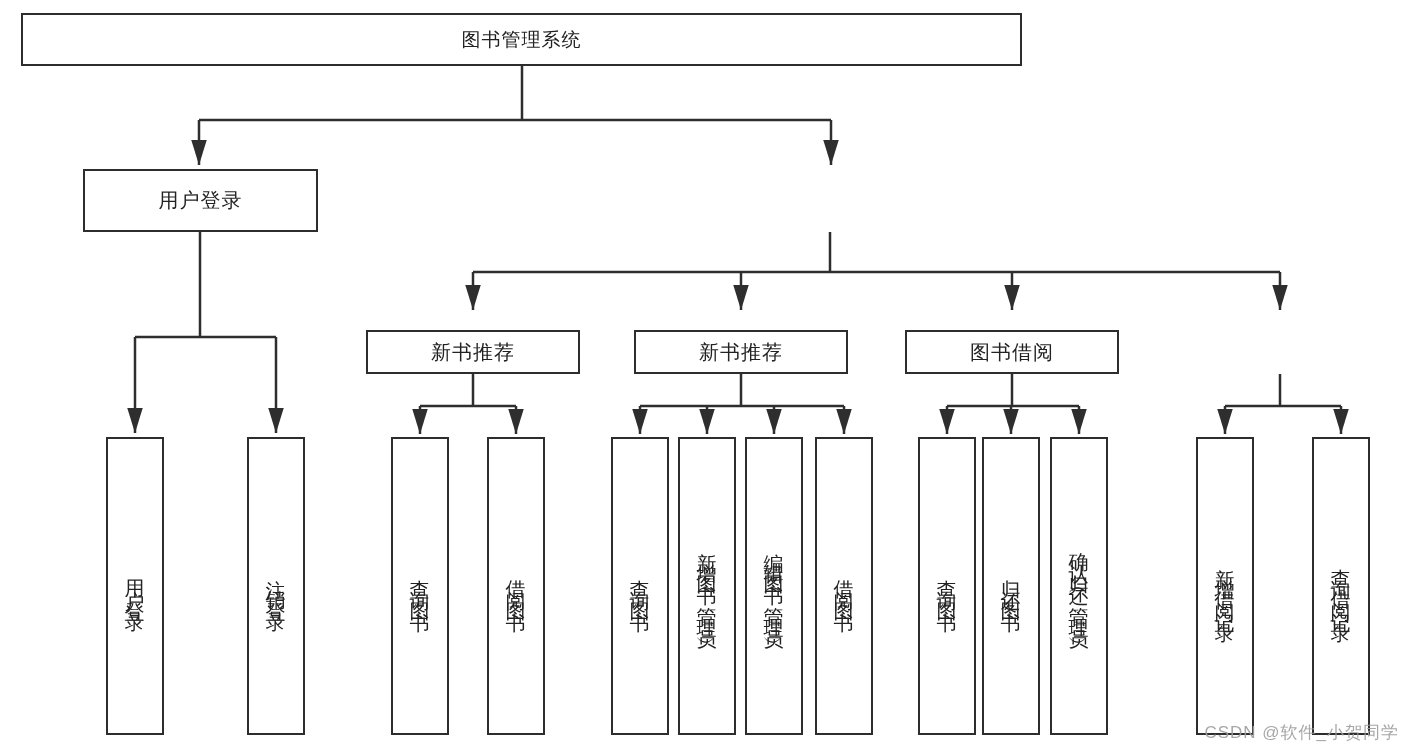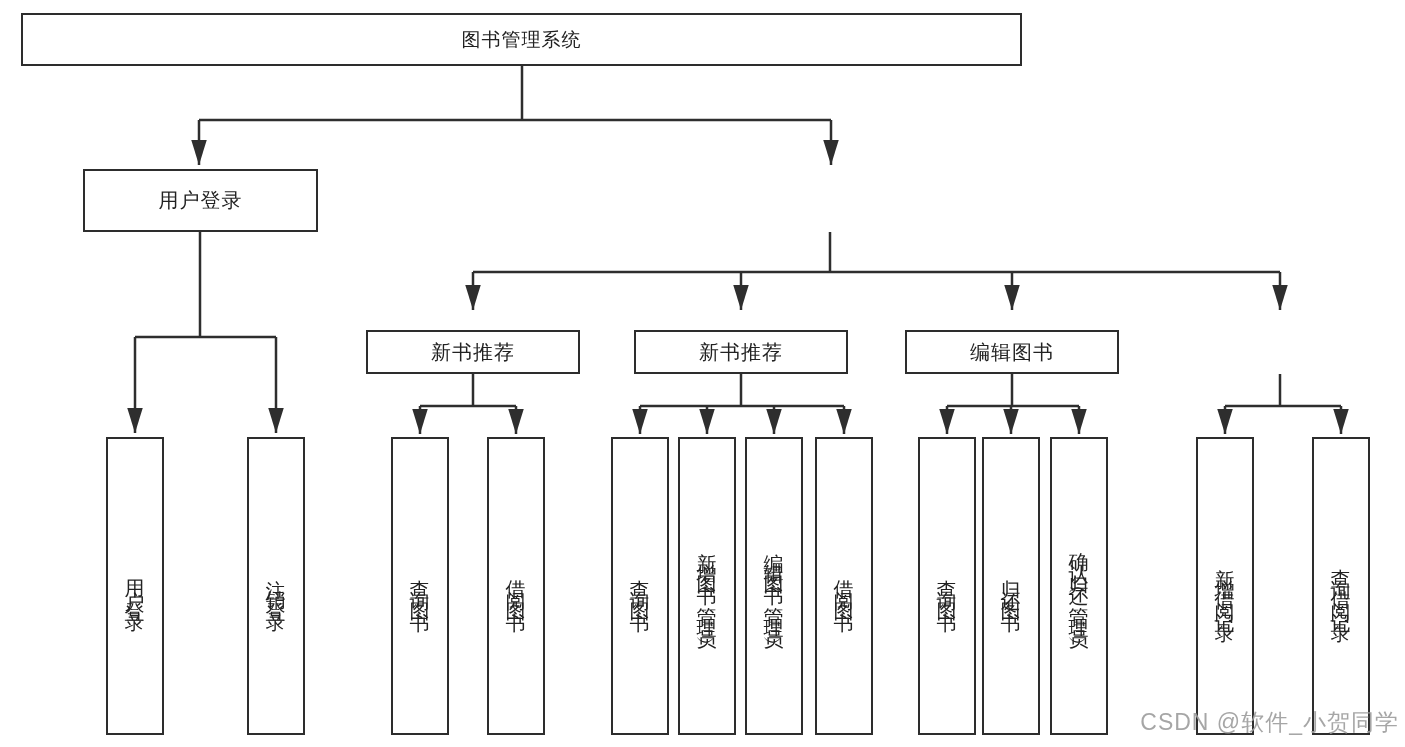--- a/index.html
+++ b/index.html
@@ -61,22 +61,22 @@
   .leaf .vtext {
     writing-mode: vertical-rl;
     font-size: 20px;
     letter-spacing: 11px;
     line-height: 1;
     color: #222222;
   }
   .watermark {
     position: absolute;
     right: 6px;
-    bottom: 9px;
-    font-size: 23px;
+    bottom: 3px;
+    font-size: 17px;
     color: rgba(158, 158, 158, 0.92);
     letter-spacing: 1px;
     z-index: 3;
     white-space: nowrap;
   }
 </style>
 </head>
 <body>
 
 <div id="canvas">
@@ -123,21 +123,21 @@
       <path d="M1341,406 L1341,434" marker-end="url(#arw)"></path>
     </g>
   </svg>
 
   <div class="node node-root node-h">图书管理系统</div>
 
   <div class="node node-l2 node-h" style="left:83px;">用户登录</div>
 
   <div class="node node-l3 node-h" style="left:366px;width:214px;">新书推荐</div>
   <div class="node node-l3 node-h" style="left:634px;width:214px;">新书推荐</div>
-  <div class="node node-l3 node-h" style="left:905px;width:214px;">编辑图书</div>
+  <div class="node node-l3 node-h" style="left:905px;width:214px;">图书借阅</div>
 
   <div class="node leaf" style="left:106px;">
     <span class="vtext">用户登录</span>
   </div>
   <div class="node leaf" style="left:247px;">
     <span class="vtext">注销登录</span>
   </div>
 
   <div class="node leaf" style="left:391px;">
     <span class="vtext">查询图书</span>

